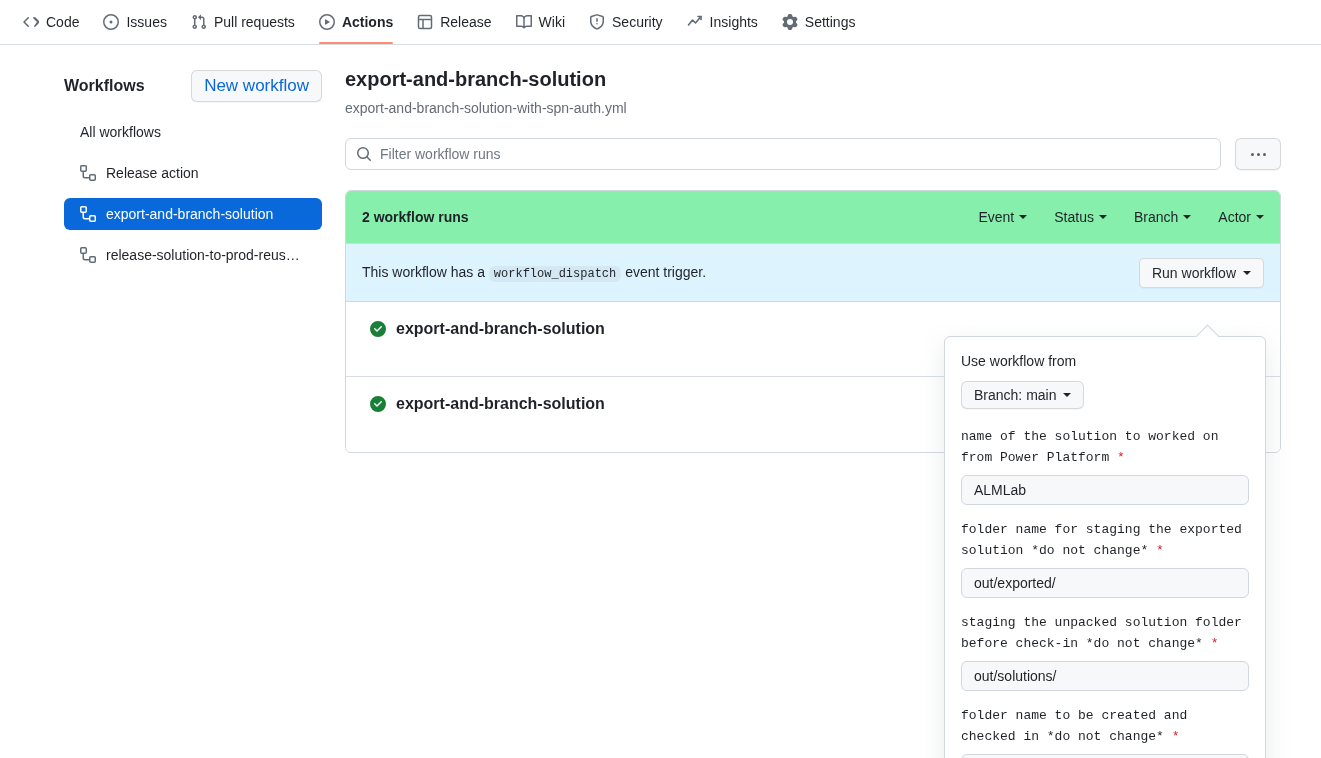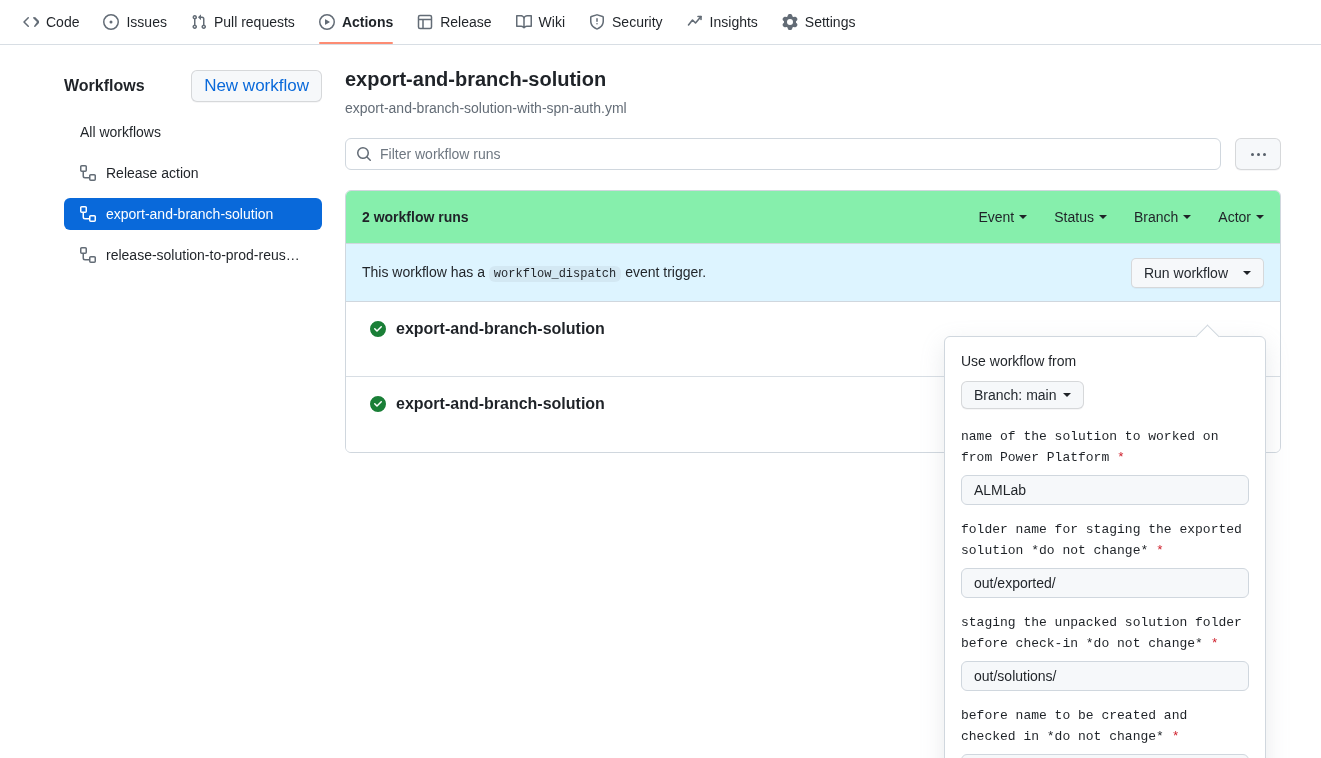--- a/index.html
+++ b/index.html
@@ -206,21 +206,21 @@
     border-radius: 6px;
   }
   .run-wf-btn {
     margin-left: auto;
     border: 1px solid rgba(31,35,40,0.15);
     border-radius: 5px;
     background: #f6f8fa;
     font-size: 14px;
     color: #24292f;
     padding: 6px 12px;
-    display: flex; align-items: center; gap: 15px;
+    display: flex; align-items: center; gap: 7px;
     cursor: pointer;
     font-family: "Liberation Sans", sans-serif;
     box-shadow: 0 1px 0 rgba(31,35,40,0.04);
   }
 
   .run-row {
     display: flex; align-items: flex-start;
     padding: 16px 16px 16px 16px;
     border-bottom: 1px solid #d8dee4;
     background: #ffffff;
@@ -570,21 +570,21 @@
     <div class="field">
       <label class="field-label">
         <span>staging the unpacked solution folder before check-in *do not change*</span>
         <span class="req">*</span>
       </label>
       <input class="field-input" type="text" value="out/solutions/" style="">
     </div>
 
     <div class="field">
       <label class="field-label">
-        <span>before name to be created and checked in *do not change*</span>
+        <span>folder name to be created and checked in *do not change*</span>
         <span class="req">*</span>
       </label>
       <input class="field-input" type="text" value="solutions/" style="">
     </div>
 
     
   </div>
 
 </div>
 

